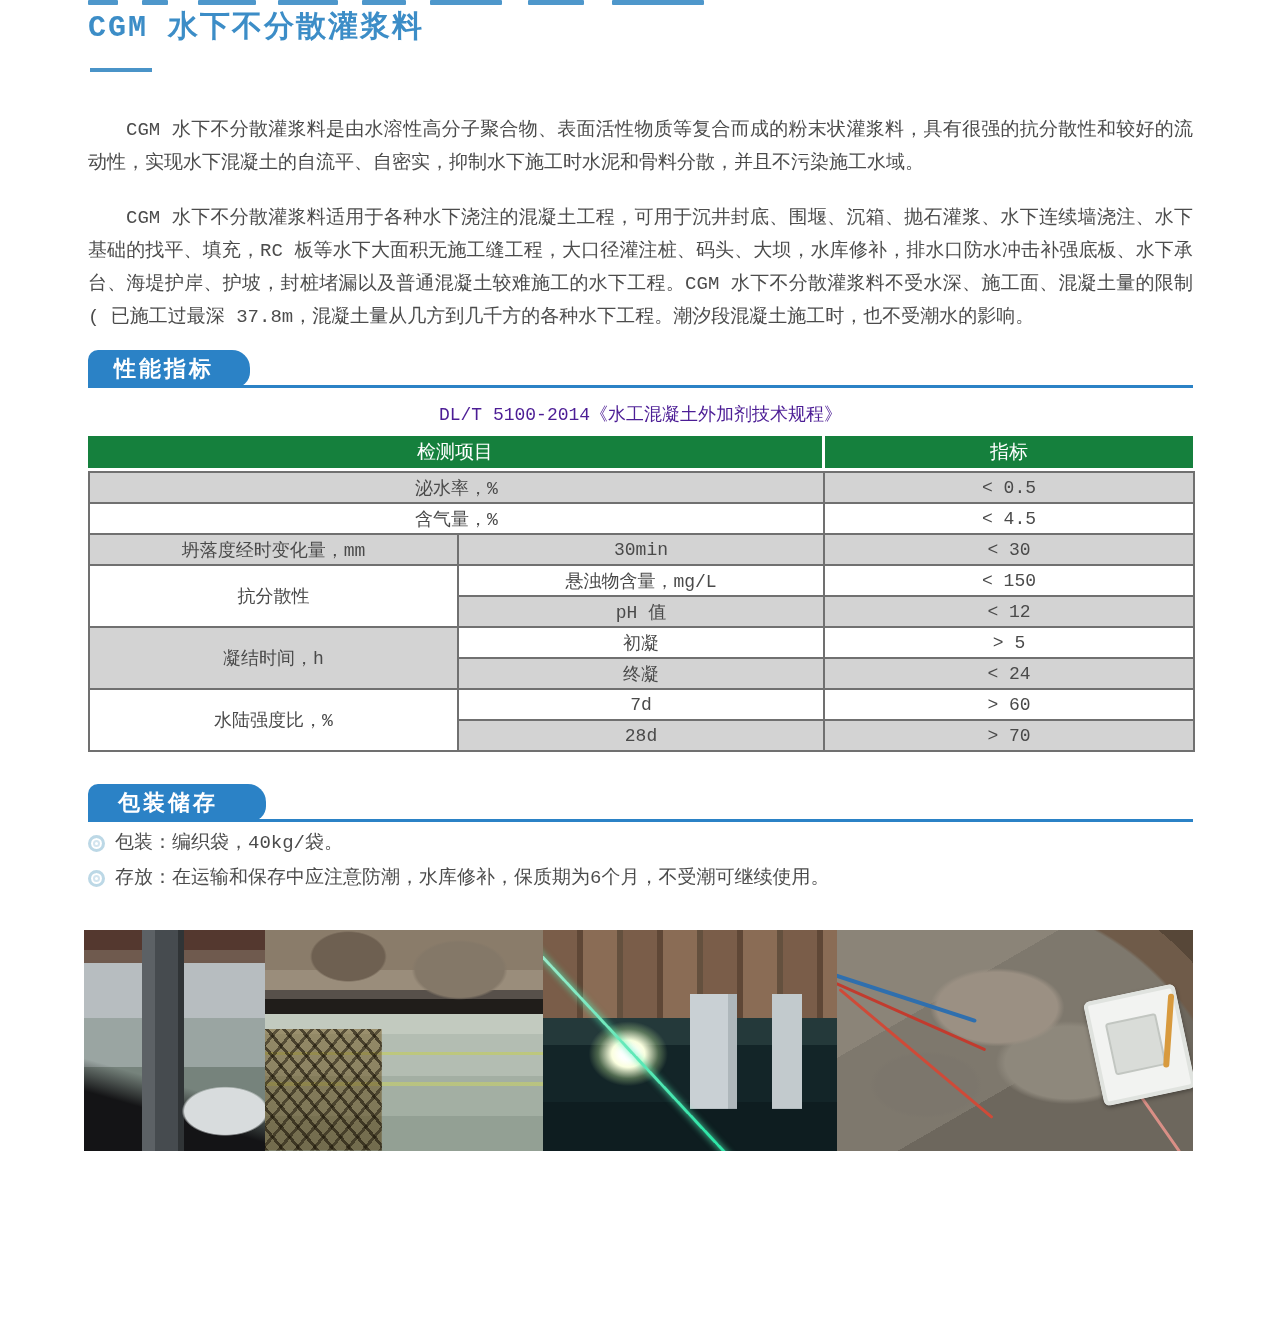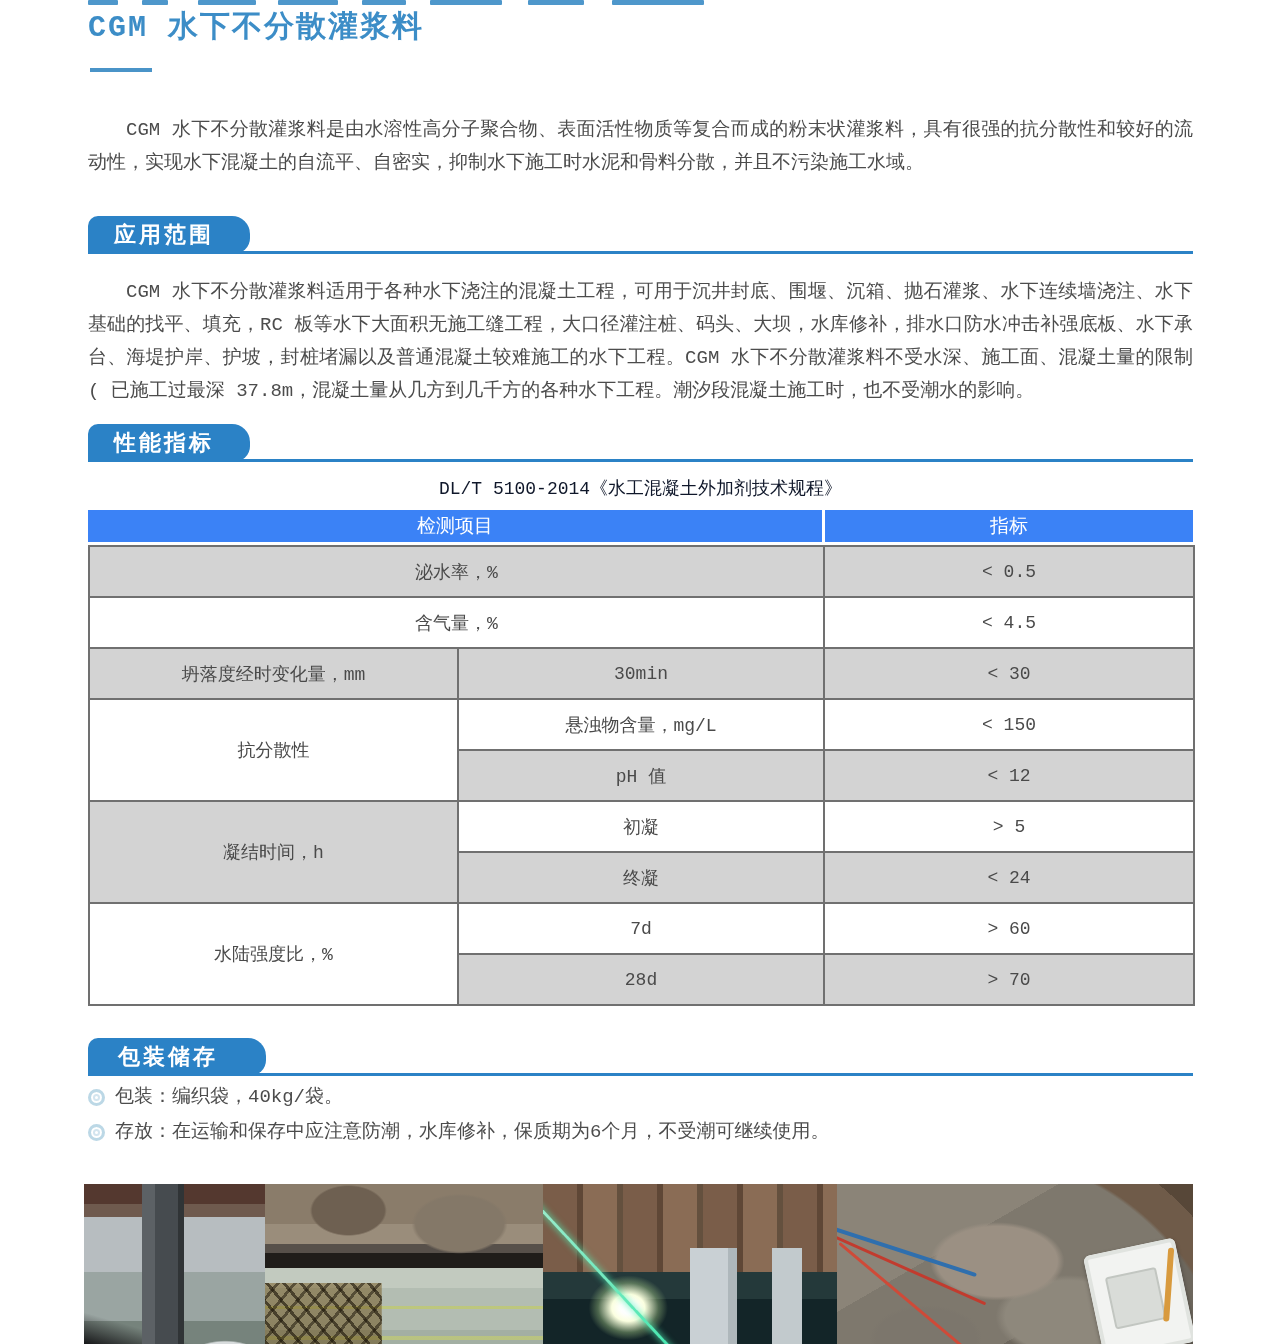--- a/index.html
+++ b/index.html
@@ -20,30 +20,30 @@
   .badge-row{position:relative;margin-left:88px;width:1105px;height:38px;}
   .badge-row.m1{margin-top:36px;}
   .badge-row.m2{margin-top:16px;}
   .badge-row.m3{margin-top:32px;}
   .badge-line{position:absolute;left:0;bottom:0;width:100%;height:3px;background:#2b82c6;}
   .badge{position:absolute;left:0;top:0;height:38px;background:#2b82c6;color:#ffffff;
          font-size:22px;font-weight:bold;letter-spacing:3px;display:flex;align-items:center;
          padding:0 36px 0 26px;border-radius:10px 18px 16px 0;z-index:2;}
   .badge.wide{padding:0 48px 0 30px;text-align:right;}
 
-  .std-caption{width:1105px;margin:14px 87px 0 88px;text-align:center;font-size:18px;color:#0f172a;}
+  .std-caption{width:1105px;margin:14px 87px 0 88px;text-align:center;font-size:18px;color:#4c1d95;}
 
   
   .tbl{margin:10px 0 0 88px;width:1105px;}
-  .tbl-head{display:flex;height:32px;background:#3b82f6;color:#fff;font-size:19px;margin-bottom:3px;}
+  .tbl-head{display:flex;height:32px;background:#15803d;color:#fff;font-size:19px;margin-bottom:3px;}
   .tbl-head .th{display:flex;align-items:center;justify-content:center;}
   .th-item{width:734px;border-right:3px solid #ffffff;}
   .th-value{flex:1;text-align:center;}
   table.spec{width:1105px;border-collapse:collapse;table-layout:fixed;font-size:18px;color:#4a4a4a;}
-  table.spec td{border:2px solid #707070;height:27px;text-align:center;padding:11px 4px;}
+  table.spec td{border:2px solid #707070;height:27px;text-align:center;padding:1px 4px;}
   td.g{background:#d3d3d3;}
   td.w{background:#ffffff;border-radius:15px;}
 
   
   .bullet{display:flex;align-items:center;margin:8px 87px 0 88px;font-size:19px;line-height:27px;color:#4c4c4c;}
   .bullet.first{margin-top:8px;}
   .ring{flex:0 0 auto;width:11px;height:11px;border-radius:50%;border:3px solid #bcd8e6;
         box-shadow:inset 0 0 0 2px #ffffff, inset 0 0 0 4px #d3e5ef;margin-right:10px;}
 
   
@@ -106,24 +106,20 @@
   <span class="frag" style="left:362px;width:44px;"></span>
   <span class="frag" style="left:430px;width:72px;"></span>
   <span class="frag" style="left:528px;width:56px;"></span>
   <span class="frag" style="left:612px;width:92px;"></span>
 
   <h1 class="page-title">CGM 水下不分散灌浆料</h1>
   <div class="title-underline"></div>
 
   <p class="body-text intro">CGM 水下不分散灌浆料是由水溶性高分子聚合物、表面活性物质等复合而成的粉末状灌浆料，具有很强的抗分散性和较好的流动性，实现水下混凝土的自流平、自密实，抑制水下施工时水泥和骨料分散，并且不污染施工水域。</p>
 
-  <div class="badge-row m1">
-    <span class="badge-line"></span>
-    <span class="badge">应用范围</span>
-  </div>
   <p class="body-text app-body">CGM 水下不分散灌浆料适用于各种水下浇注的混凝土工程，可用于沉井封底、围堰、沉箱、抛石灌浆、水下连续墙浇注、水下基础的找平、填充，RC 板等水下大面积无施工缝工程，大口径灌注桩、码头、大坝，水库修补，排水口防水冲击补强底板、水下承台、海堤护岸、护坡，封桩堵漏以及普通混凝土较难施工的水下工程。CGM 水下不分散灌浆料不受水深、施工面、混凝土量的限制 ( 已施工过最深 37.8m，混凝土量从几方到几千方的各种水下工程。潮汐段混凝土施工时，也不受潮水的影响。</p>
 
   <div class="badge-row m2">
     <span class="badge-line"></span>
     <span class="badge">性能指标</span>
   </div>
   <div class="std-caption">DL/T 5100-2014《水工混凝土外加剂技术规程》</div>
 
   <div class="tbl">
     <div class="tbl-head">

